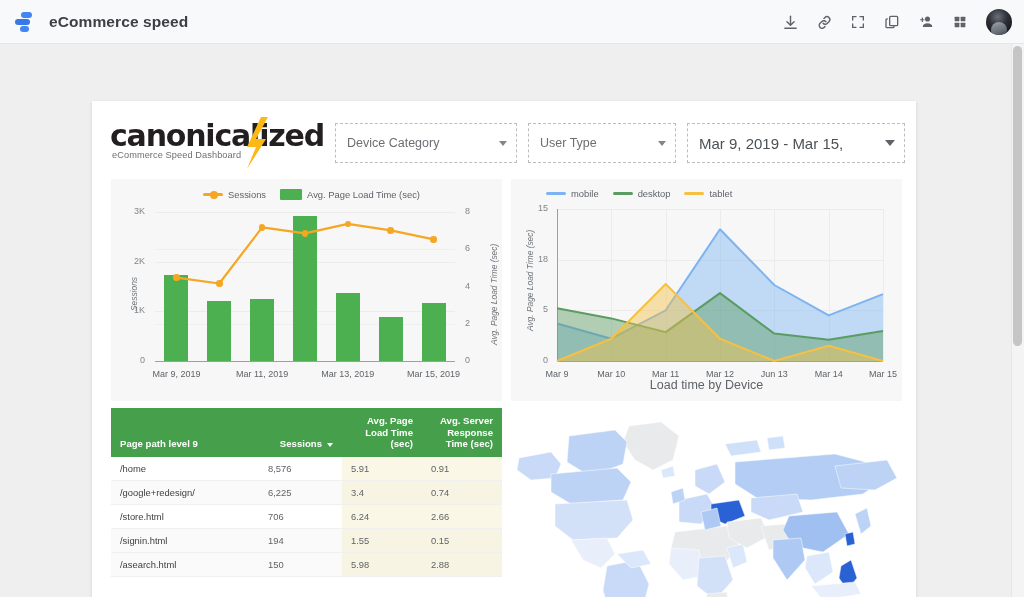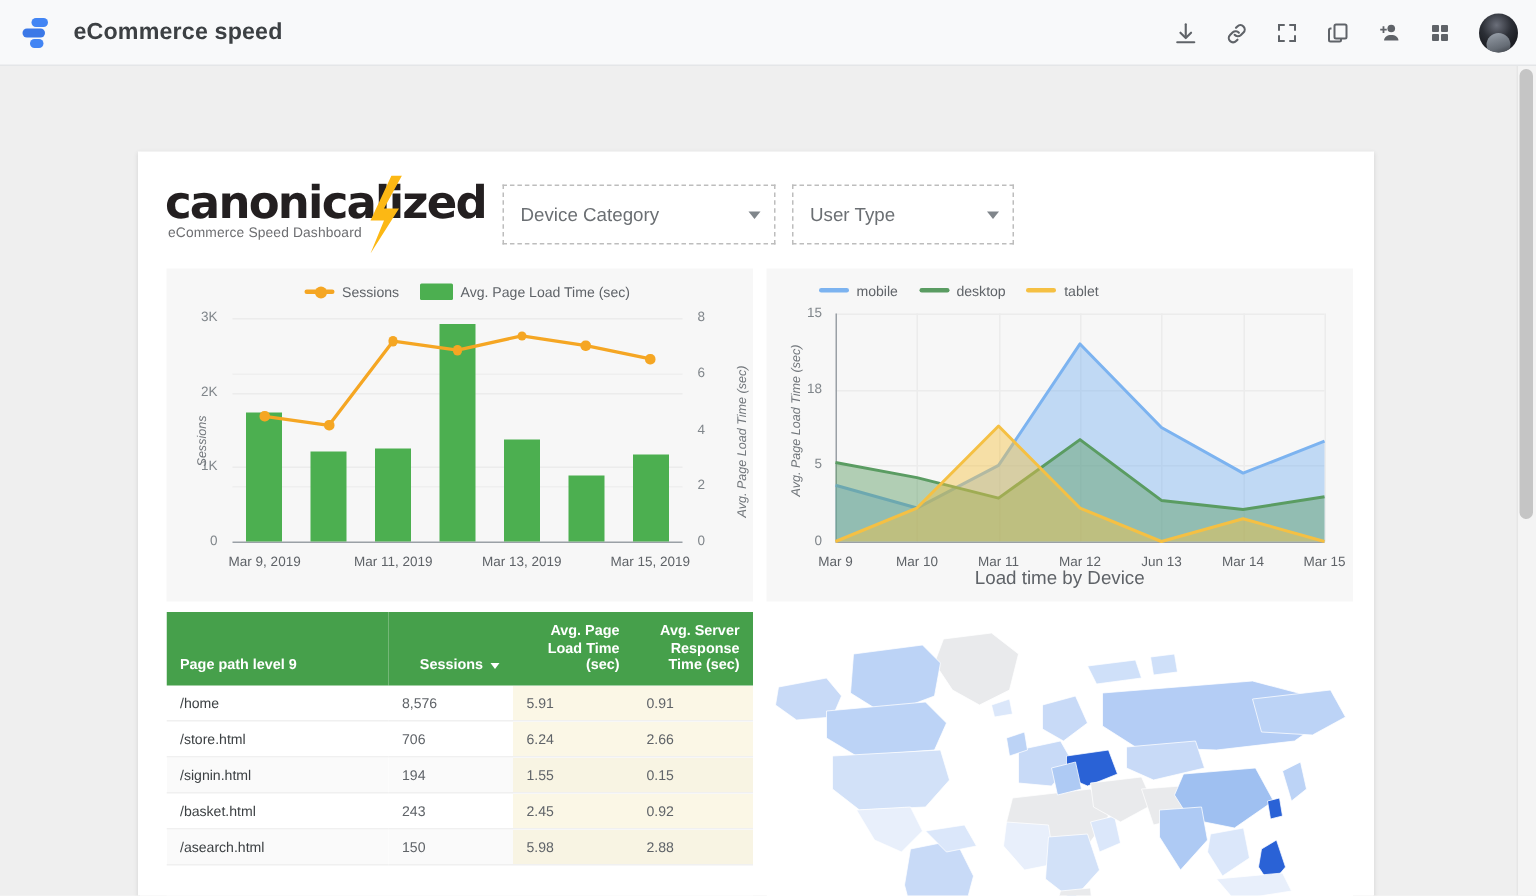--- a/index.html
+++ b/index.html
@@ -232,20 +232,24 @@
         <span class="brand-sub">eCommerce Speed Dashboard</span>
       </div>
 
       <div class="filterbar">
         <div class="filter f-device">
           <span class="filter-label">Device Category</span>
           <span class="caret"></span>
         </div>
         <div class="filter f-user">
           <span class="filter-label">User Type</span>
+          <span class="caret"></span>
+        </div>
+        <div class="filter f-date">
+          <span class="filter-label">Mar 9, 2019 - Mar 15,</span>
           <span class="caret"></span>
         </div>
       </div>
     </div>
 
     <div class="panel panel-bar">
       <div class="legend" id="bar-legend" style="left:92px; top:10px;">
         <span class="legend-item">
           <span class="lg-line"></span>
           <span class="legend-text">Sessions</span>
@@ -358,37 +362,37 @@
             <th class="c4"><span>Avg. Server Response Time (sec)</span></th>
           </tr>
         </thead>
         <tbody id="tbody">
             <tr>
               <td>/home</td>
               <td class="num">8,576</td>
               <td class="num hl">5.91</td>
               <td class="num hl">0.91</td>
             </tr>
+            <tr class="alt">
+              <td>/google+redesign/</td>
+              <td class="num">6,225</td>
+              <td class="num hl">3.4</td>
+              <td class="num hl">0.74</td>
+            </tr>
             <tr>
               <td>/store.html</td>
               <td class="num">706</td>
               <td class="num hl">6.24</td>
               <td class="num hl">2.66</td>
             </tr>
             <tr class="alt">
               <td>/signin.html</td>
               <td class="num">194</td>
               <td class="num hl">1.55</td>
               <td class="num hl">0.15</td>
-            </tr>
-            <tr>
-              <td>/basket.html</td>
-              <td class="num">243</td>
-              <td class="num hl">2.45</td>
-              <td class="num hl">0.92</td>
             </tr>
             <tr class="alt">
               <td>/asearch.html</td>
               <td class="num">150</td>
               <td class="num hl">5.98</td>
               <td class="num hl">2.88</td>
             </tr>
           </tbody>
       </table>
     </div>

